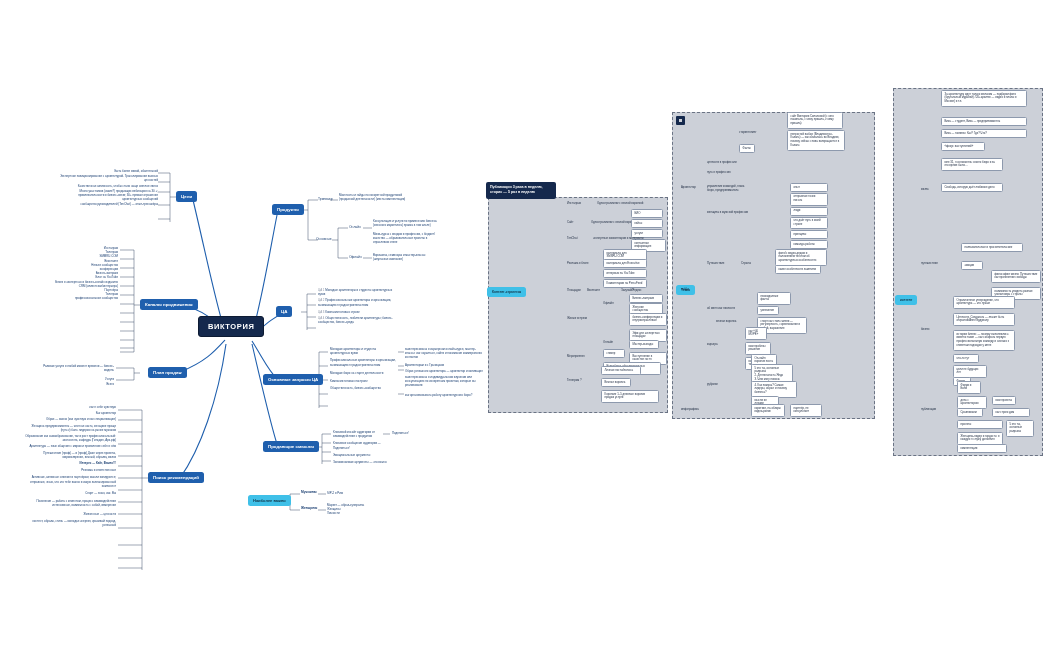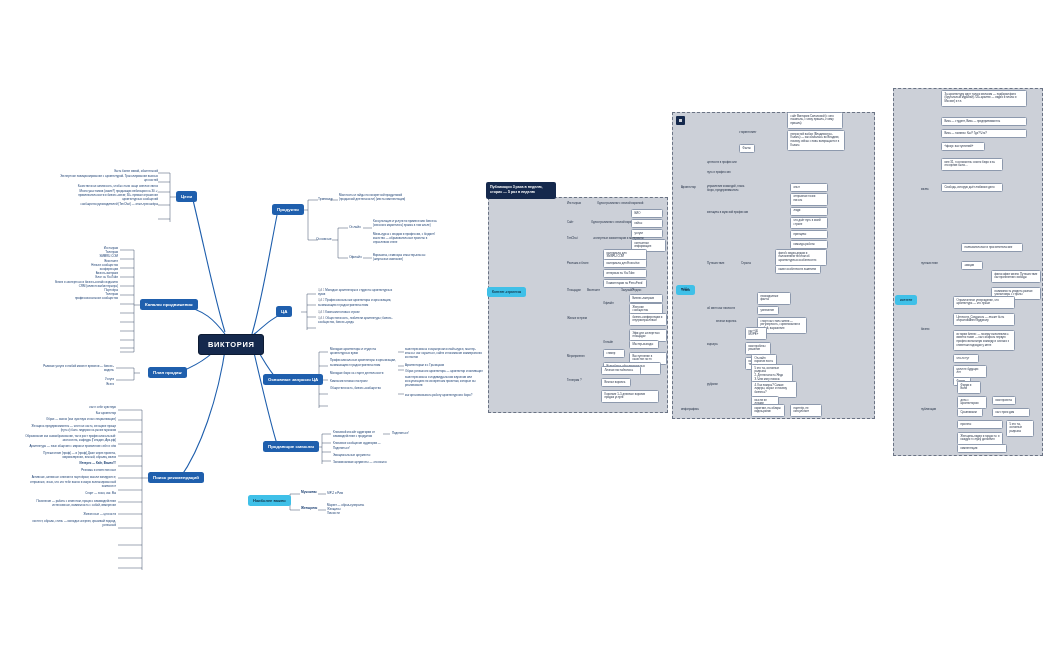--- a/index.html
+++ b/index.html
@@ -142,21 +142,21 @@
       <path d="M952,248 L960,248 M952,265 L960,265"></path>
       <path d="M974,265 L982,265 M982,252 L982,290"></path>
       <path d="M982,252 L990,252 M982,278 L990,278 M982,292 L990,292"></path>
       <path d="M934,330 L942,330 M942,300 L942,380"></path>
       <path d="M942,300 L952,300 M942,318 L952,318 M942,340 L952,340 M942,356 L952,356 M942,368 L952,368 M942,380 L952,380"></path>
       <path d="M940,410 L948,410 M948,385 L948,450"></path>
       <path d="M948,385 L956,385 M948,400 L956,400 M948,412 L956,412 M948,424 L956,424 M948,436 L956,436 M948,448 L956,448"></path>
     </g>
   </svg>
 
-  <div class="node central" style="left:198px;top:334px;">ВИКТОРИЯ</div>
+  <div class="node central" style="left:198px;top:316px;">ВИКТОРИЯ</div>
 
   <div class="node main" style="left:176px;top:191px;">Цели</div>
   <div style="position:absolute;left:60px;top:169px;width:98px;">
     <div class="leaf" style="text-align:right;">Быть более живой, обаятельной</div>
     <div class="leaf" style="text-align:right;margin-top:1px;">Экспертное позиционирование с архитектурой. Транслирование важных ценностей</div>
     <div class="leaf" style="text-align:right;margin-top:1px;">Качественная активность, чтобы стало чаще светлое звено</div>
     <div class="leaf" style="text-align:right;margin-top:1px;">Много участников (какие?) продающих вебинаров на 30 +; привлекательности в бизнес-связи; 30+ прямые отражения архитектурных сообщений</div>
     <div class="leaf" style="text-align:right;margin-top:1px;">сообщество руководителей (TenChat) — опыт-тренажёры</div>
   </div>
 

